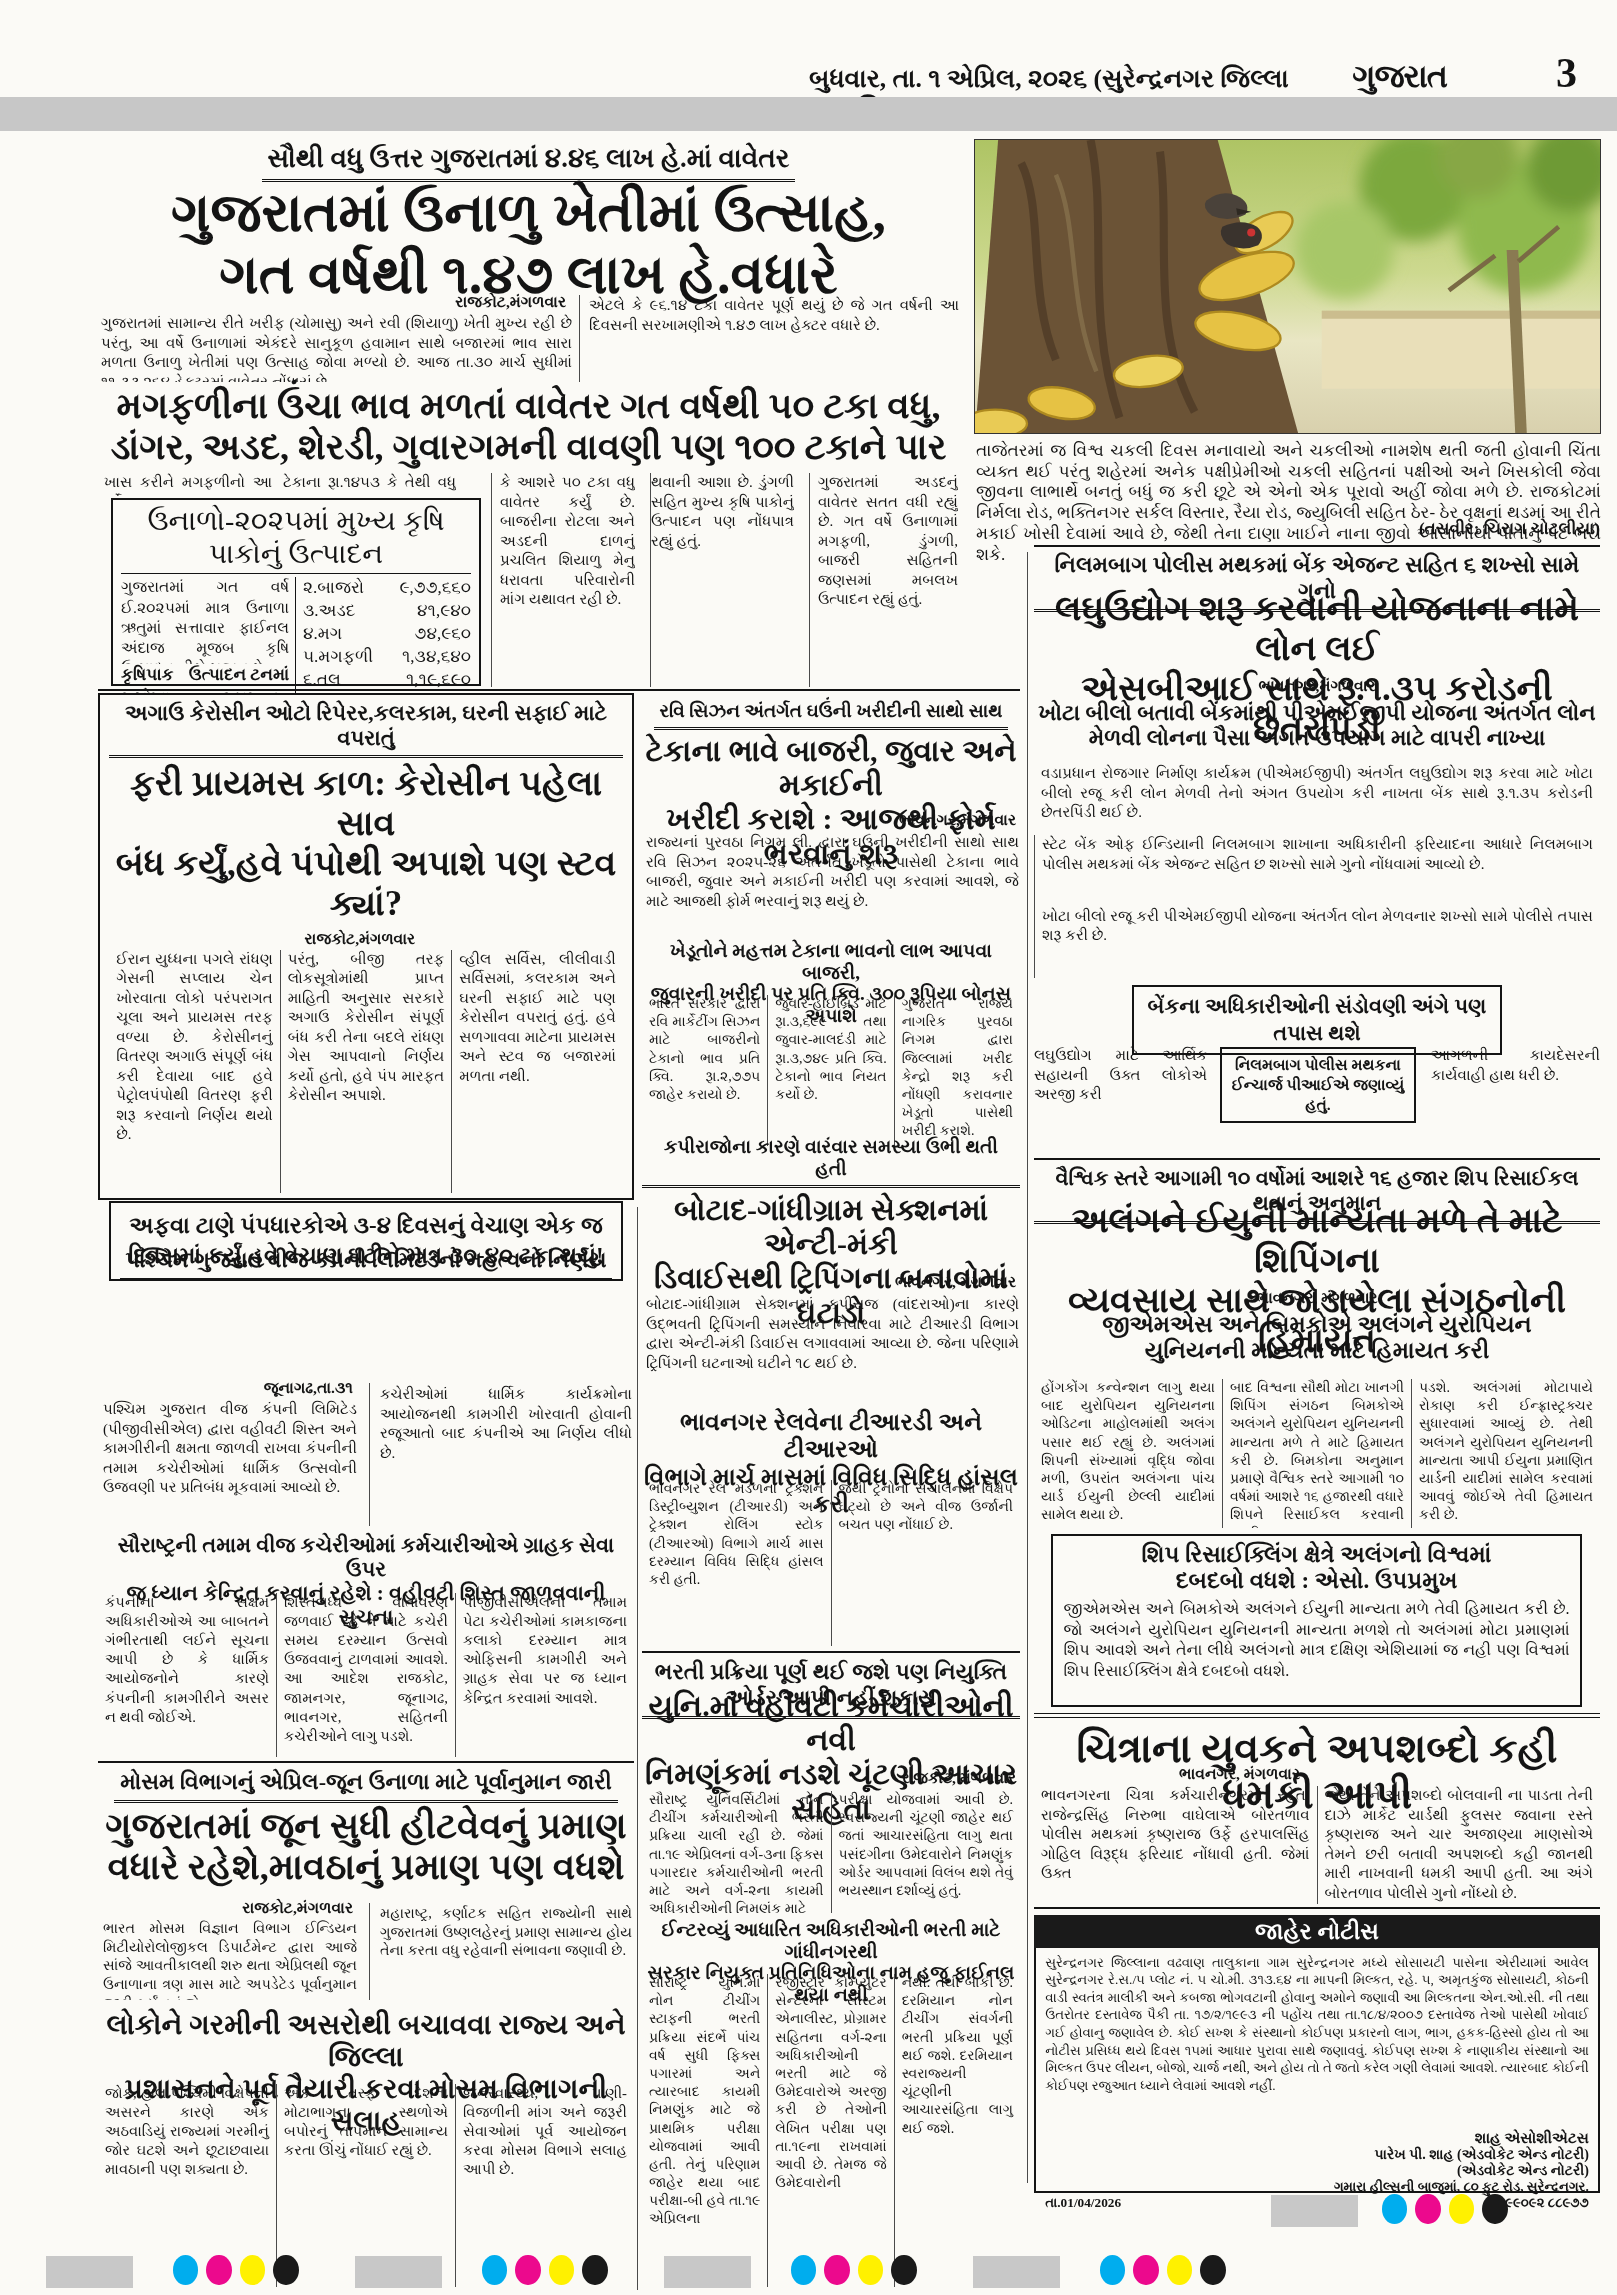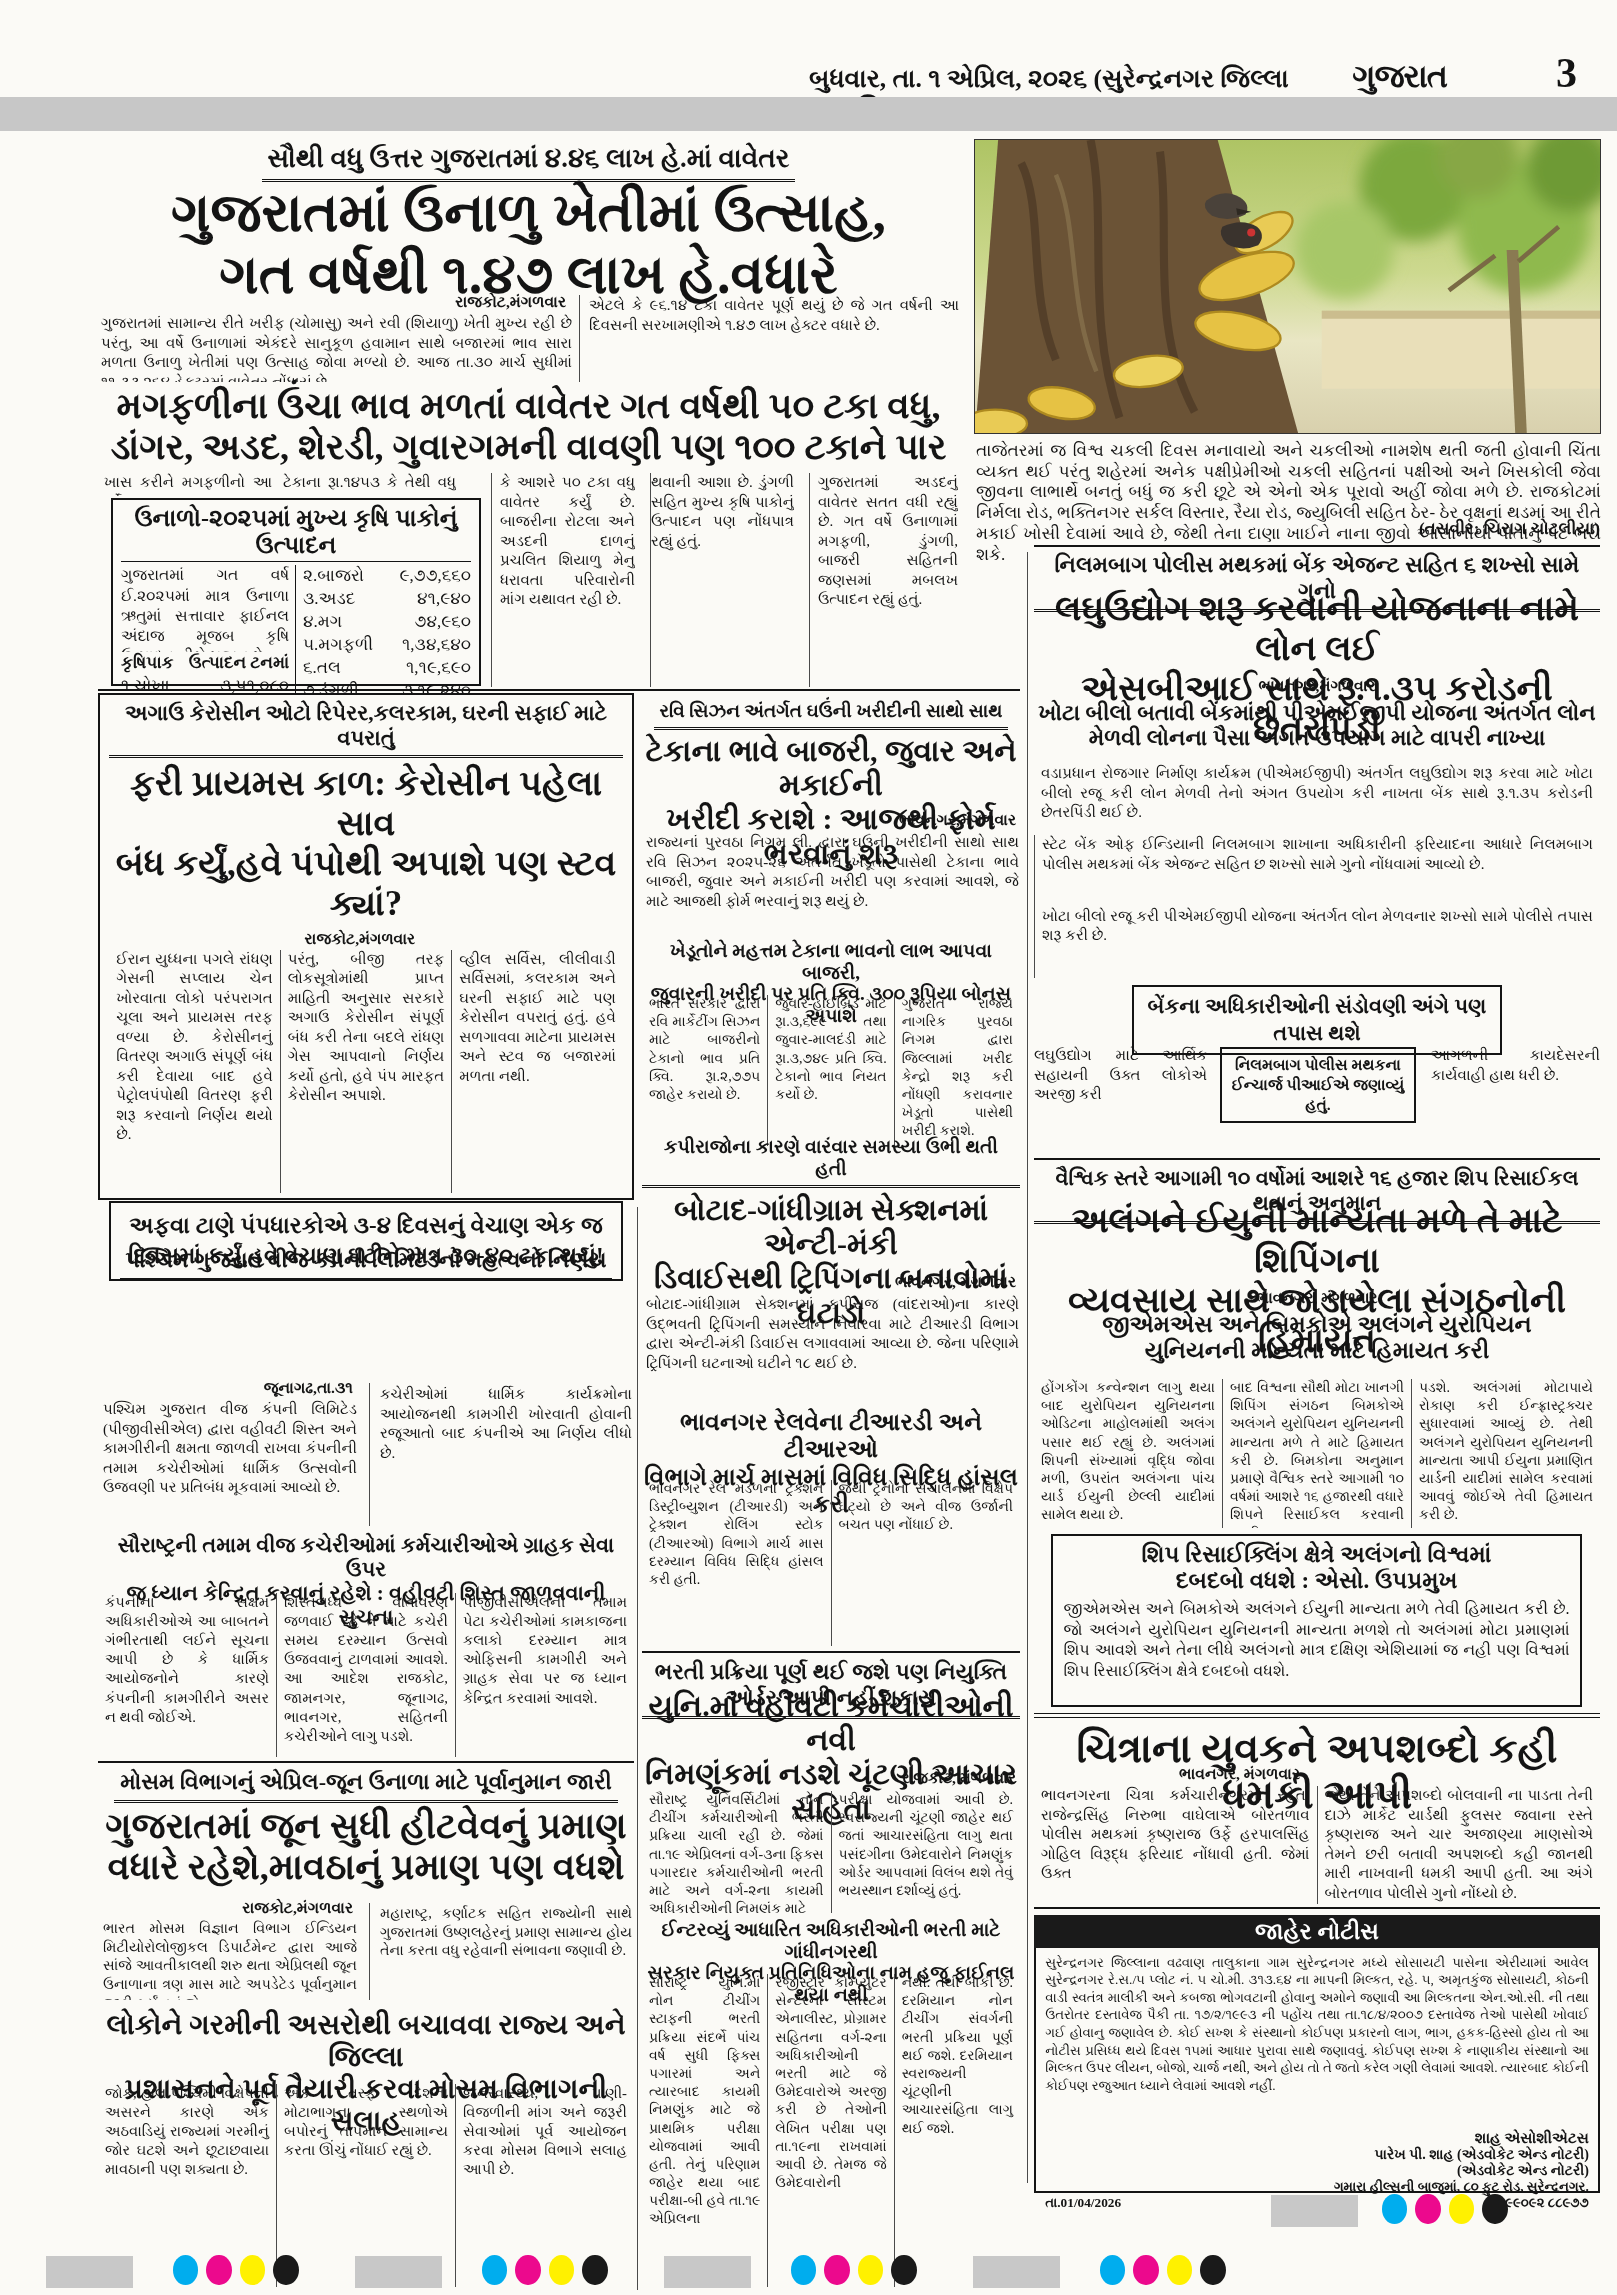--- a/index.html
+++ b/index.html
@@ -46,21 +46,21 @@
   <div class="abs bt" style="left:589px;top:296px;width:370px;height:85px;">એટલે કે ૯૬.૧૪ ટકા વાવેતર પૂર્ણ થયું છે જે ગત વર્ષની આ દિવસની સરખામણીએ ૧.૪૭ લાખ હેક્ટર વધારે છે.</div>
   <div class="abs hl" style="left:98px;top:386px;width:861px;font-size:36px;">મગફળીના ઉંચા ભાવ મળતાં વાવેતર ગત વર્ષથી ૫૦ ટકા વધુ,
 ડાંગર, અડદ, શેરડી, ગુવારગમની વાવણી પણ ૧૦૦ ટકાને પાર</div>
   <div class="abs bt" style="left:104px;top:473px;width:168px;height:23px;">ખાસ કરીને મગફળીનો આ વર્ષે</div>
   <div class="abs bt" style="left:283px;top:473px;width:173px;height:23px;">ટેકાના રૂા.૧૪૫૩ કે તેથી વધુ ભાવ</div>
   <div class="abs bt" style="left:491px;top:473px;width:144px;height:214px;border-left:1.2px solid #4a4a4a;padding-left:8px;">કે આશરે ૫૦ ટકા વધુ વાવેતર કર્યું છે. બાજરીના રોટલા અને અડદની દાળનું પ્રચલિત શિયાળુ મેનુ ધરાવતા પરિવારોની માંગ યથાવત રહી છે.</div>
   <div class="abs bt" style="left:650px;top:473px;width:144px;height:214px;border-left:1.2px solid #4a4a4a;">થવાની આશા છે. ડુંગળી સહિત મુખ્ય કૃષિ પાકોનું ઉત્પાદન પણ નોંધપાત્ર રહ્યું હતું.</div>
   <div class="abs bt" style="left:809px;top:473px;width:149px;height:214px;border-left:1.2px solid #4a4a4a;padding-left:8px;">ગુજરાતમાં અડદનું વાવેતર સતત વધી રહ્યું છે. ગત વર્ષે ઉનાળામાં મગફળી, ડુંગળી, બાજરી સહિતની જણસમાં મબલખ ઉત્પાદન રહ્યું હતું.</div>
 
   <div class="abs box" style="left:111px;top:498px;width:370px;height:188px;padding:4.6px 8px;">
-    <div style="font-size:24px;font-weight:700;text-align:center;border-bottom:1.7px solid #141414;padding-bottom:2.3px;">ઉનાળો-૨૦૨૫માં મુખ્ય કૃષિ પાકોનું ઉત્પાદન</div>
+    <div style="font-size:28px;font-weight:400;text-align:center;border-bottom:1.7px solid #141414;padding-bottom:2.3px;">ઉનાળો-૨૦૨૫માં મુખ્ય કૃષિ પાકોનું ઉત્પાદન</div>
     <div style="display:flex;margin-top:3.5px;">
       <div style="flex:1;padding-right:5.8px;border-right:1.2px solid #141414;">
         <div class="bt" style="font-size:15.6px;height:87px;">ગુજરાતમાં ગત વર્ષ ઈ.૨૦૨૫માં માત્ર ઉનાળા ઋતુમાં સત્તાવાર ફાઈનલ અંદાજ મૂજબ કૃષિ ઉત્પાદન નીચે મૂજબ છે.</div>
         <div class="tbl-row" style="font-weight:700;">
           <span>કૃષિપાક</span>
           <span>ઉત્પાદન ટનમાં</span>
         </div>
         <div class="tbl-row">
           <span>૧.ચોખા</span>
           <span>૩,૫૧,૦૮૦</span>

